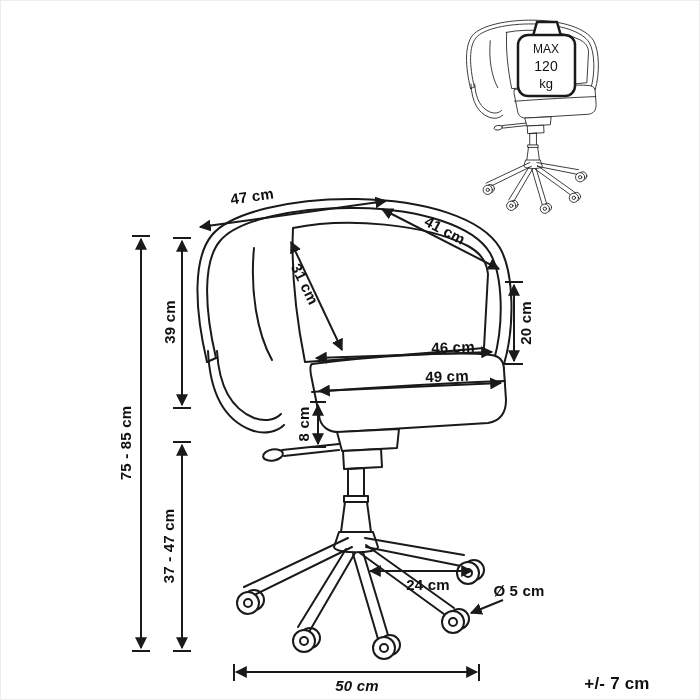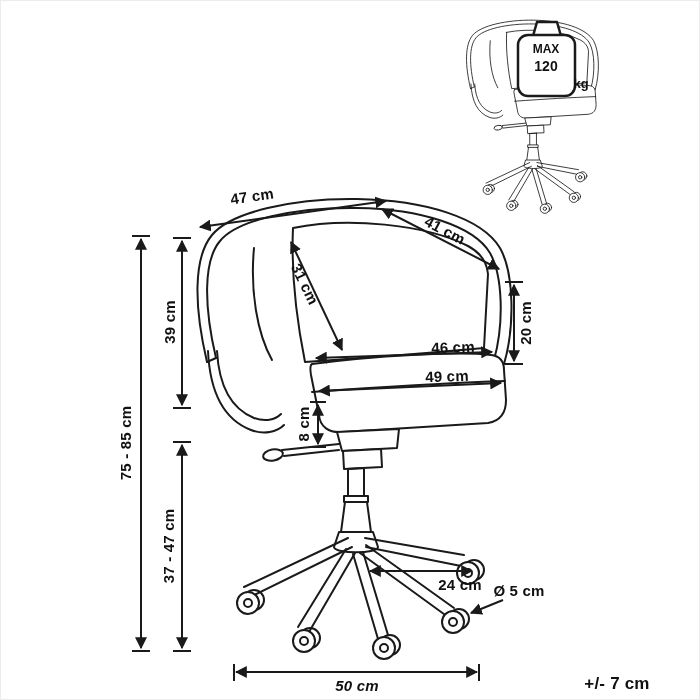--- a/index.html
+++ b/index.html
@@ -17,29 +17,29 @@
     font-weight:bold;
     font-size:15px;
     color:#111111;
     white-space:nowrap;
     letter-spacing:0.2px;
     transform:translate(-50%,-50%);
   }
   .dim-label.big { font-size:17px; }
   .badge-text {
     position:absolute;
-    font-weight:bold;
+    font-weight:normal;
     color:#111111;
     white-space:nowrap;
     transform:translate(-50%,-50%);
     text-align:center;
   }
   .badge-max { font-size:12px; }
   .badge-num { font-size:14px; }
-  .badge-kg  { font-size:13px;margin-left:35px; }
+  .badge-kg  { font-size:13px; }
 </style>
 </head>
 <body>
 
 <div class="canvas">
 
   <svg class="art" width="700" height="700" viewBox="0 0 700 700">
     <defs>
       <marker id="arr" viewBox="0 0 10 10" refX="9" refY="5" markerWidth="6" markerHeight="6" orient="auto-start-reverse">
         <path d="M0,0 L10,5 L0,10 Z" fill="#1a1a1a"></path>
@@ -170,21 +170,21 @@
   <div class="dim-label" style="left:452px; top:346px; transform:translate(-50%,-50%) rotate(-2deg);">46 cm</div>
 
   <div class="dim-label" style="left:446px; top:375px; transform:translate(-50%,-50%) rotate(-2deg);">49 cm</div>
 
   <div class="dim-label" style="left:302px; top:423px; transform:translate(-50%,-50%) rotate(-90deg);">8 cm</div>
 
   <div class="dim-label" style="left:124px; top:442px; transform:translate(-50%,-50%) rotate(-90deg);">75 - 85 cm</div>
 
   <div class="dim-label" style="left:167px; top:545px; transform:translate(-50%,-50%) rotate(-90deg);">37 - 47 cm</div>
 
-  <div class="dim-label" style="left:427px; top:583px;margin-left:32px;">24 cm</div>
+  <div class="dim-label" style="left:427px; top:583px;">24 cm</div>
 
   <div class="dim-label" style="left:518px; top:589px;">Ø 5 cm</div>
 
   <div class="dim-label" style="left:356px; top:684px;font-style:italic;">50 cm</div>
 
   <div class="dim-label big" style="left:616px; top:683px;">+/- 7 cm</div>
 
   <div class="badge-text badge-max" style="left:545px; top:48px;">MAX</div>
   <div class="badge-text badge-num" style="left:545px; top:65px;">120</div>
   <div class="badge-text badge-kg" style="left:545px; top:82px;">kg</div>

